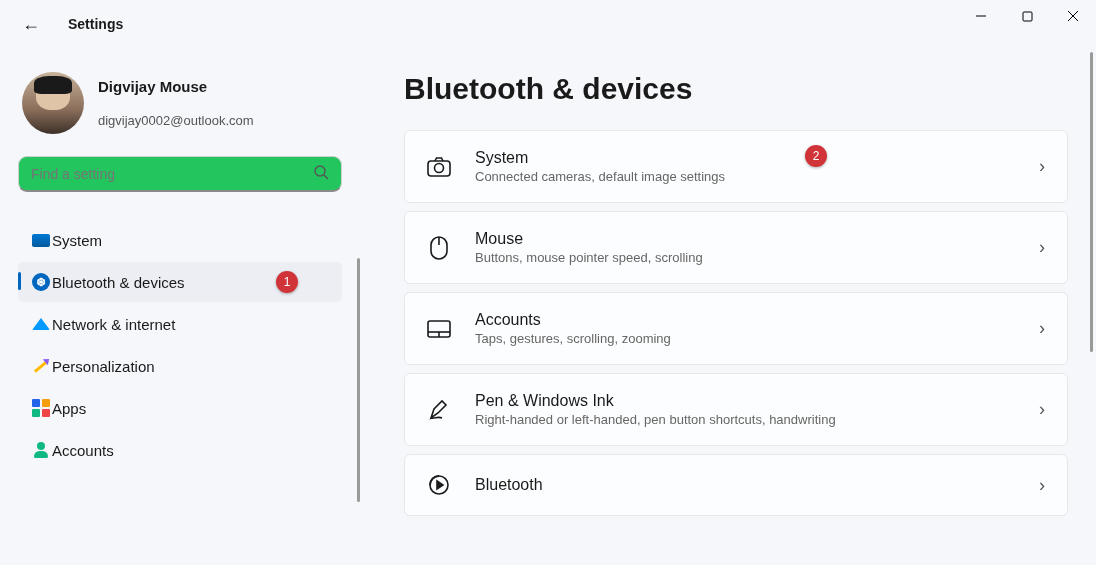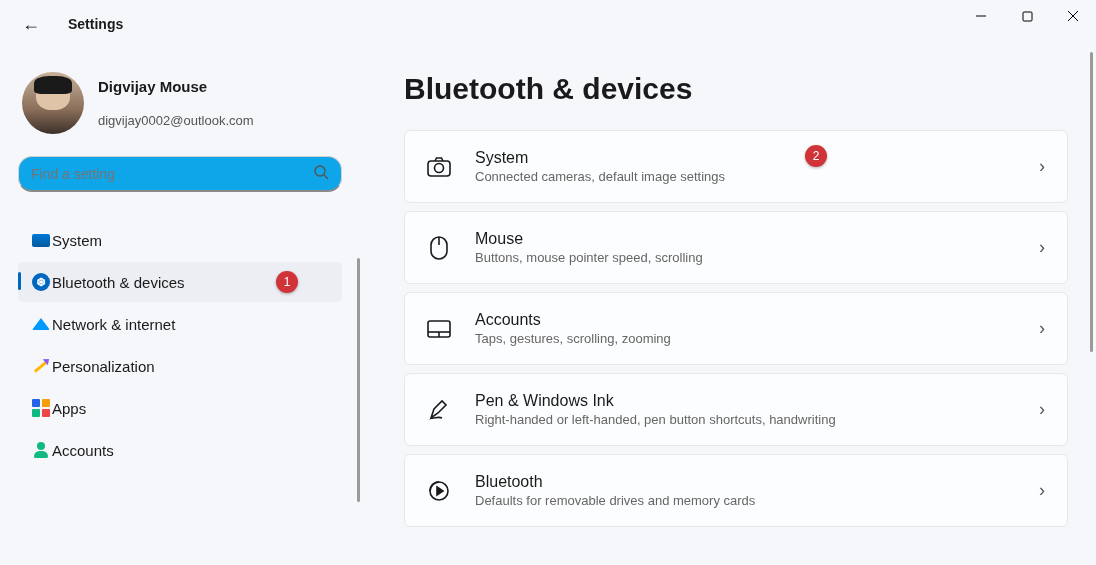--- a/index.html
+++ b/index.html
@@ -83,24 +83,24 @@
     width:38px; height:18px;
     background:#1a1a1a;
     border-radius: 40% 40% 20% 20%;
     z-index:1;
   }
   .profile-name { font-size: 15px; font-weight: 600; }
   .profile-email { font-size: 13px; color: #555; margin-top: 18px;}
   .search {
     display: flex;
     align-items: center;
-    background: #0ea5e9;
+    background: #22c55e;
     border: 1px solid #d0d0d0;
     border-bottom: 2px solid #8a8a8a;
-    border-radius: 14px;
+    border-radius: 9px;
     height: 36px;
     padding: 0 12px;
     margin-bottom: 28px;
   }
   .search input {
     border: none;
     outline: none;
     flex: 1;
     font-size: 14px;
     background: transparent;
@@ -376,21 +376,20 @@
       <div class="card">
         <div class="card-icon">
           <svg width="22" height="22" viewBox="0 0 22 22">
               <circle cx="11" cy="11" r="9"></circle>
               <path d="M9 7 L15 11 L9 15 Z" fill="#1a1a1a"></path>
               <path d="M2 11 A9 9 0 0 1 11 2" stroke-width="2"></path>
             </svg>
         </div>
         <div class="card-text">
           <div class="card-title">Bluetooth</div>
-          <div class="card-sub">Defaults for removable drives and memory cards</div>
         </div>
         <span class="chevron">›</span>
       </div>
 
     </div>
     <div class="main-scroll"></div>
   </div>
 </div>
 
 </body></html>

